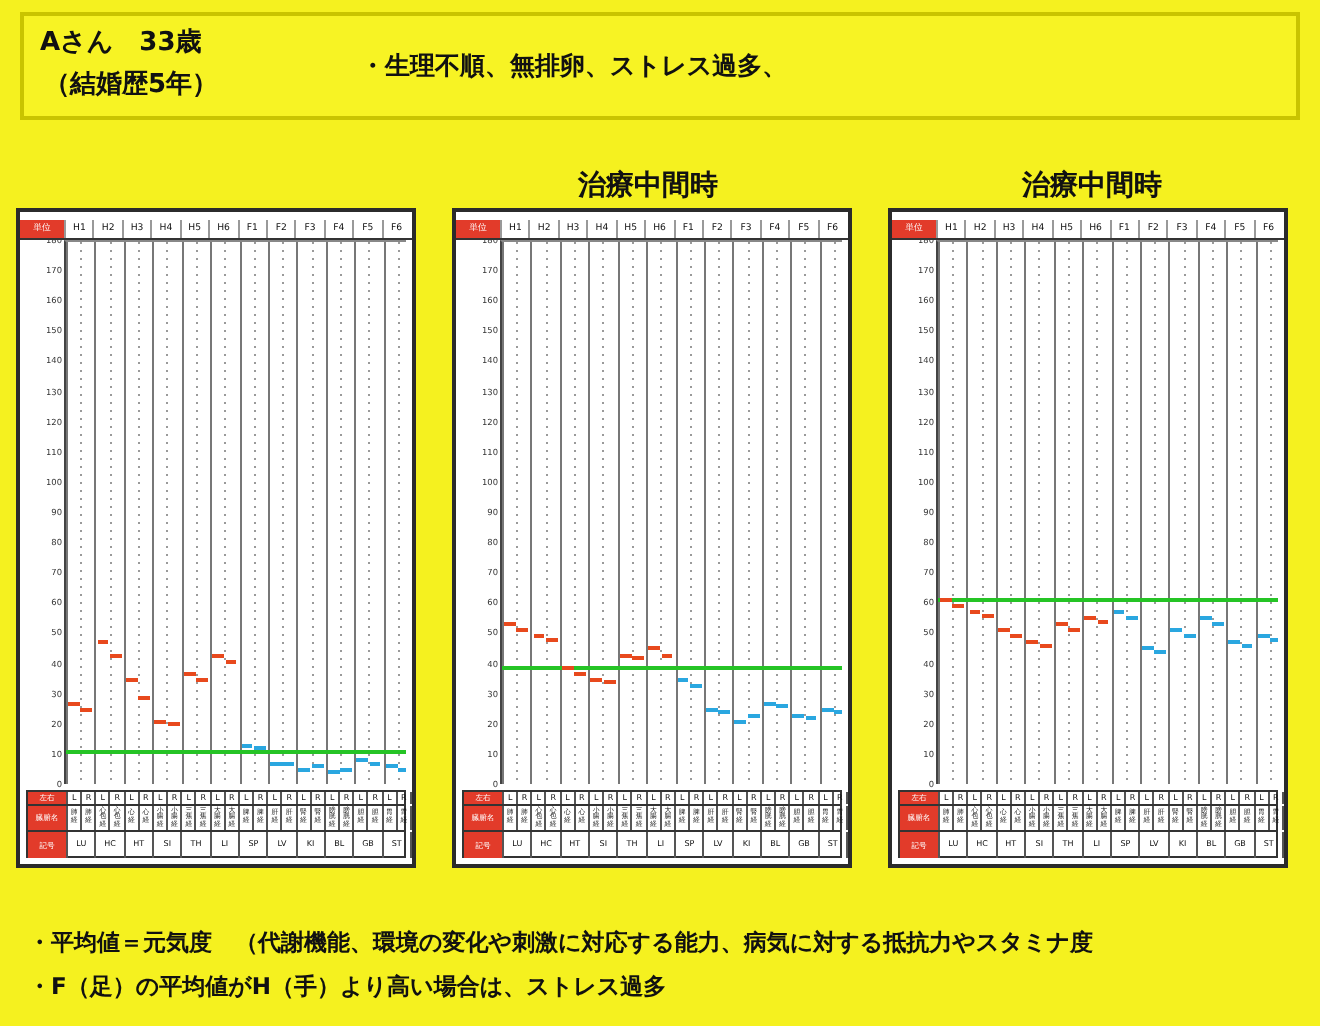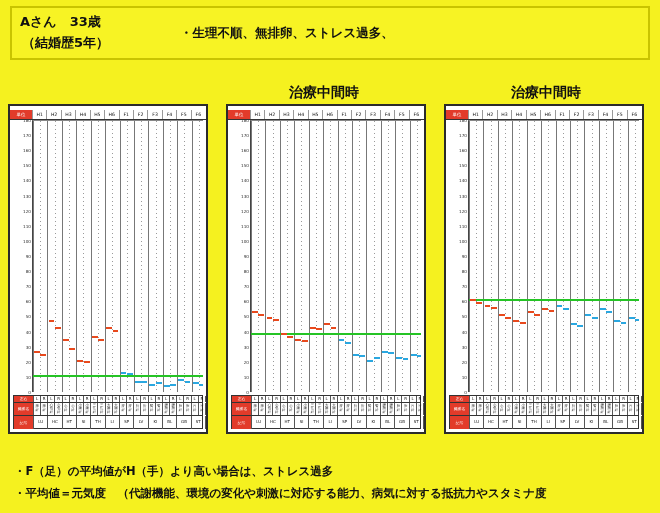--- a/index.html
+++ b/index.html
@@ -622,17 +622,17 @@
             <div class="bcell" style="left: 134.667px; width: 14.3333px;">KI</div>
             <div class="bcell" style="left: 149px; width: 14.3333px;">BL</div>
             <div class="bcell" style="left: 163.333px; width: 14.3333px;">GB</div>
             <div class="bcell" style="left: 177.667px; width: 14.3333px;">ST</div>
           </div>
         </div>
       </div>
     </div>
 
   <div class="footer">
+    <div>・平均値＝元気度　（代謝機能、環境の変化や刺激に対応する能力、病気に対する抵抗力やスタミナ度</div>
     <div>・F（足）の平均値がH（手）より高い場合は、ストレス過多</div>
-    <div>・平均値＝元気度　（代謝機能、環境の変化や刺激に対応する能力、病気に対する抵抗力やスタミナ度</div>
   </div>
 
 </div>
 
 </body></html>

